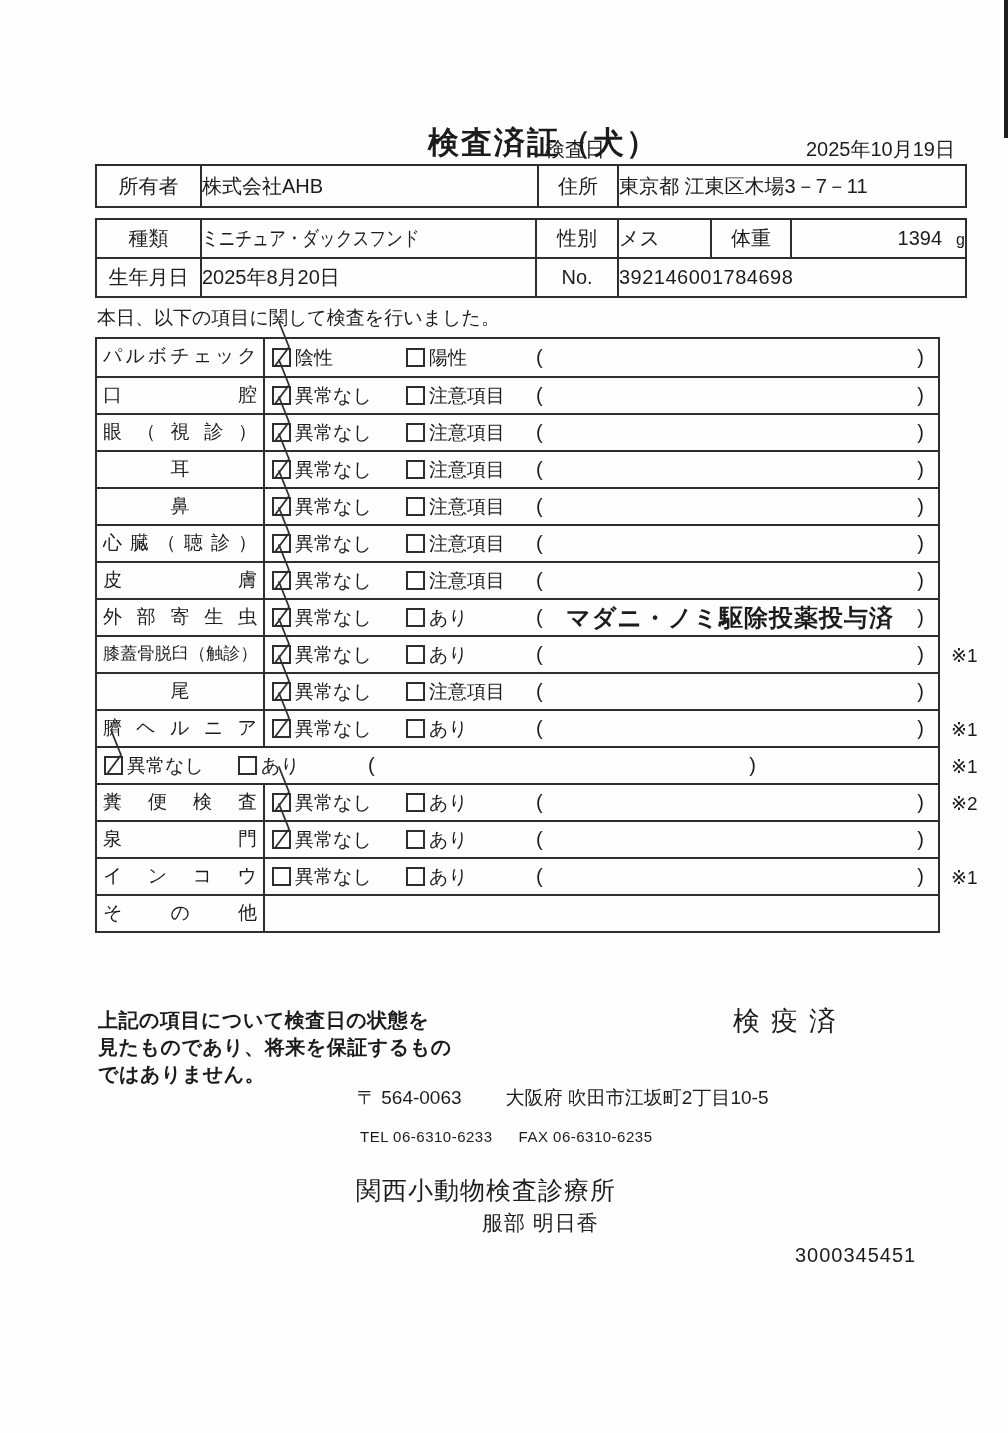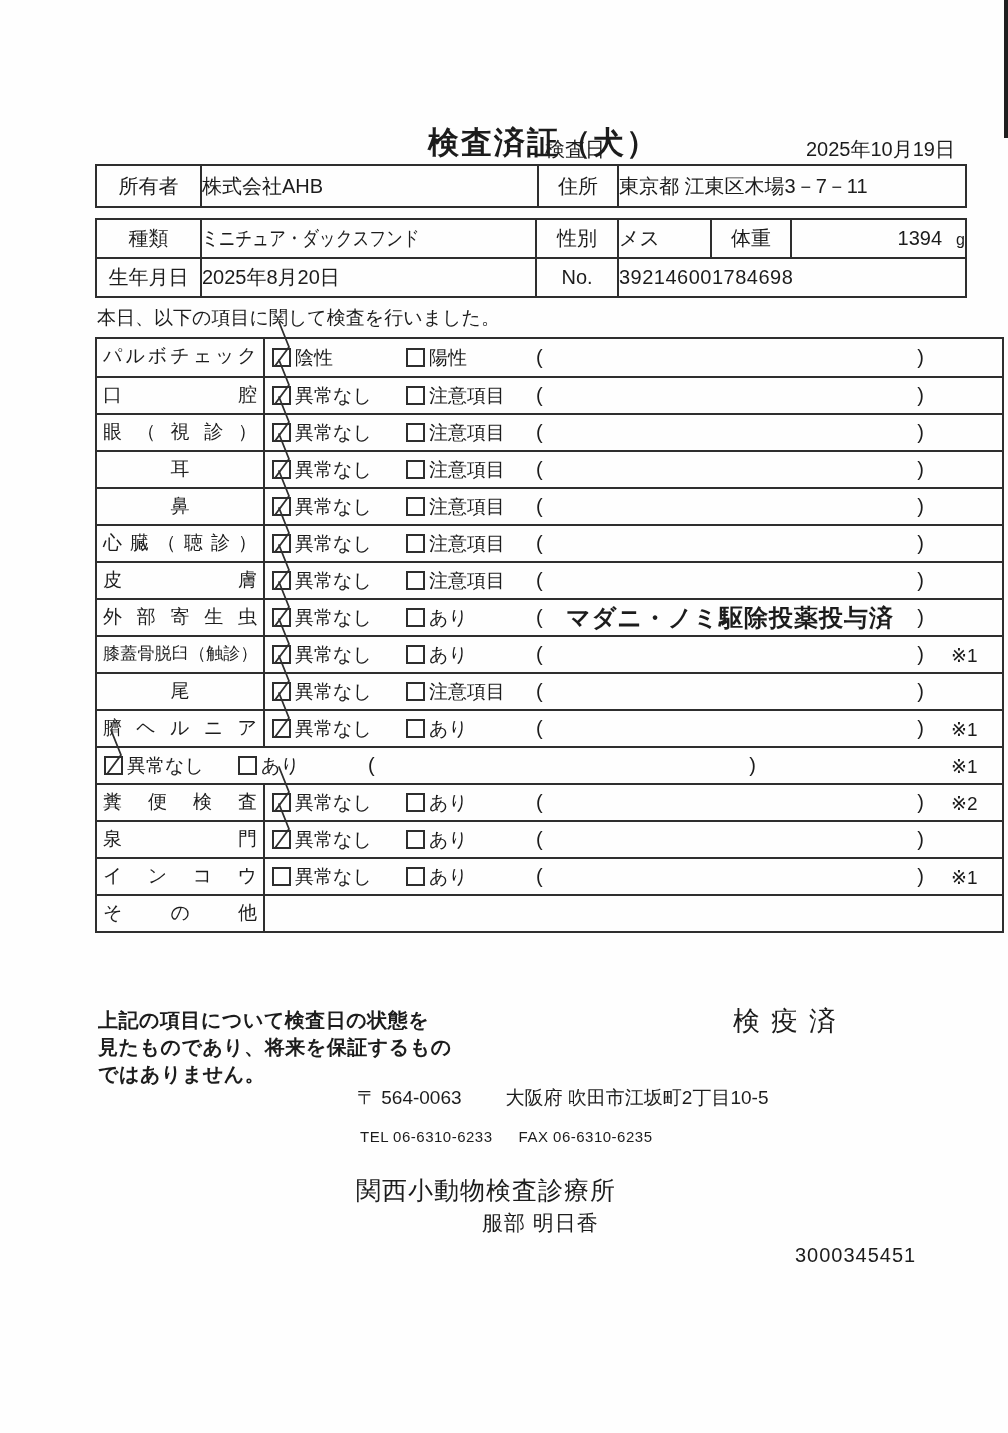--- a/index.html
+++ b/index.html
@@ -26,21 +26,21 @@
   .t2{left:95px; top:218px;padding-left:30px;}
   .t2 td{height:37px;}
   .breed{display:inline-block; transform:scaleX(0.82); transform-origin:left center; letter-spacing:0;}
   .wval{text-align:right; padding-right:10px;}
   .unit{font-size:16px; margin-left:14px;}
   .noval{font-size:22px; letter-spacing:0.5px;}
 
   .intro{left:97px; top:305px; font-size:19px;}
 
   .chk-table{
-    left:95px; top:337px; width:909px;
+    left:95px; top:337px; width:845px;
     border:2px solid #2e2e2e; box-sizing:border-box; background:transparent;
   }
   .chk-row{display:flex; height:37px; border-top:2px solid #2e2e2e; position:relative; box-sizing:border-box;}
   .chk-row:first-child{border-top:none;}
   .chk-label{
     width:168px; box-sizing:border-box; border-right:2px solid #2e2e2e;
     font-size:19px; line-height:34px; padding:0 6px;
     text-align:justify; text-align-last:justify; white-space:nowrap; overflow:hidden;
   }
   .chk-label.center{text-align:center; text-align-last:center;}

